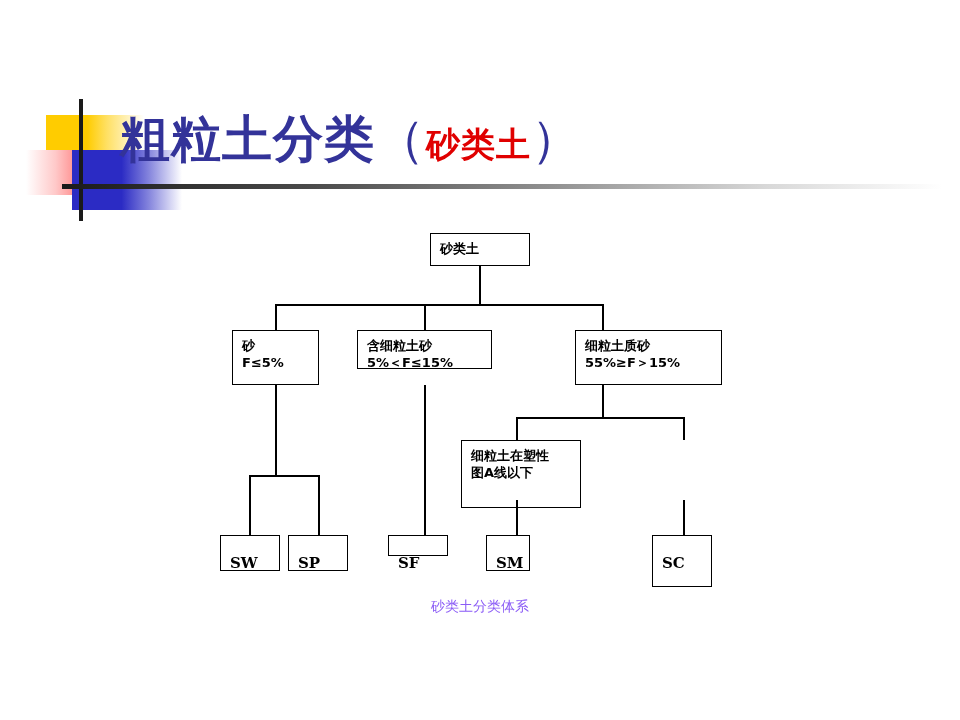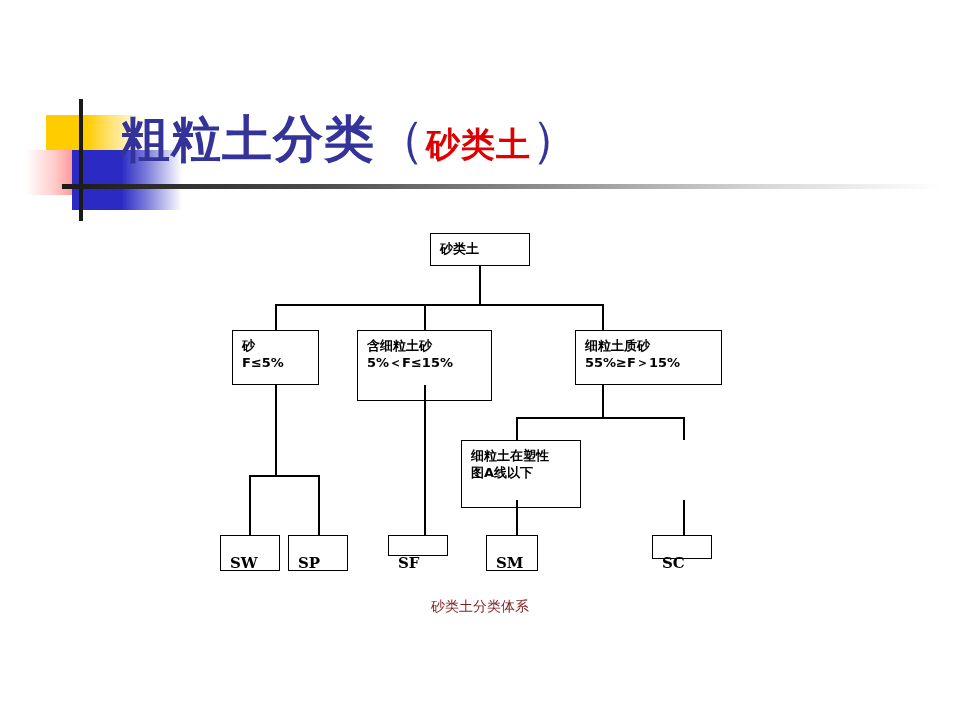--- a/index.html
+++ b/index.html
@@ -57,21 +57,21 @@
   }
   .node.mono{font-family:"DejaVu Serif", serif;font-size:15px;padding-top:19px;}
   .line{position:absolute;background:#000;}
   .vline{width:1.6px;}
   .hline{height:1.6px;}
 
   .caption{
     position:absolute;left:0;top:598px;width:960px;
     text-align:center;
     font-family:"DejaVu Sans", sans-serif;
-    font-size:14px;color:#7f1d1d;font-weight:400;
+    font-size:14px;color:#8b5cf6;font-weight:400;
   }
 </style>
 </head>
 <body>
 
 <div id="slide">
 
   <div class="logo">
     <div class="sq-yellow"></div>
     <div class="sq-red"></div>
@@ -88,21 +88,21 @@
     <div class="node" style="left:430px;top:233px;width:100px;height:33px;">砂类土</div>
 
     <div class="line vline" style="left:479px;top:266px;height:39px;"></div>
     <div class="line hline" style="left:275px;top:304px;width:328px;"></div>
     <div class="line vline" style="left:275px;top:304px;height:26px;"></div>
     <div class="line vline" style="left:424px;top:304px;height:26px;"></div>
     <div class="line vline" style="left:602px;top:304px;height:26px;"></div>
 
     <div class="node" style="left:232px;top:330px;width:87px;height:55px;">砂
 F≤5%</div>
-    <div class="node" style="left:357px;top:330px;width:135px;height:71px;">含细粒土砂
+    <div class="node" style="left:357px;top:330px;width:135px;height:39px;">含细粒土砂
 5%＜F≤15%</div>
     <div class="node" style="left:529px;top:330px;width:147px;height:55px;margin-left:46px;">细粒土质砂
 55%≥F＞15%</div>
 
     <div class="line vline" style="left:275px;top:385px;height:91px;"></div>
     <div class="line hline" style="left:249px;top:475px;width:70px;"></div>
     <div class="line vline" style="left:249px;top:475px;height:60px;"></div>
     <div class="line vline" style="left:318px;top:475px;height:60px;"></div>
 
     <div class="line vline" style="left:424px;top:385px;height:150px;"></div>
@@ -114,19 +114,19 @@
 
     <div class="node" style="left:461px;top:440px;width:120px;height:68px;">细粒土在塑性
 图A线以下</div>
 
     <div class="line vline" style="left:516px;top:500px;height:35px;"></div>
     <div class="line vline" style="left:683px;top:500px;height:35px;"></div>
 
     <div class="node mono" style="left:220px;top:535px;width:60px;height:36px;">SW</div>
     <div class="node mono" style="left:288px;top:535px;width:60px;height:36px;">SP</div>
     <div class="node mono" style="left:388px;top:535px;width:60px;height:20px;">SF</div>
-    <div class="node mono" style="left:486px;top:535px;width:52px;height:36px;">SM</div>
-    <div class="node mono" style="left:652px;top:535px;width:60px;height:24px;">SC</div>
+    <div class="node mono" style="left:486px;top:535px;width:44px;height:36px;">SM</div>
+    <div class="node mono" style="left:652px;top:535px;width:60px;height:52px;">SC</div>
   </div>
 
   <div class="caption">砂类土分类体系</div>
 
 </div>
 
 </body></html>

